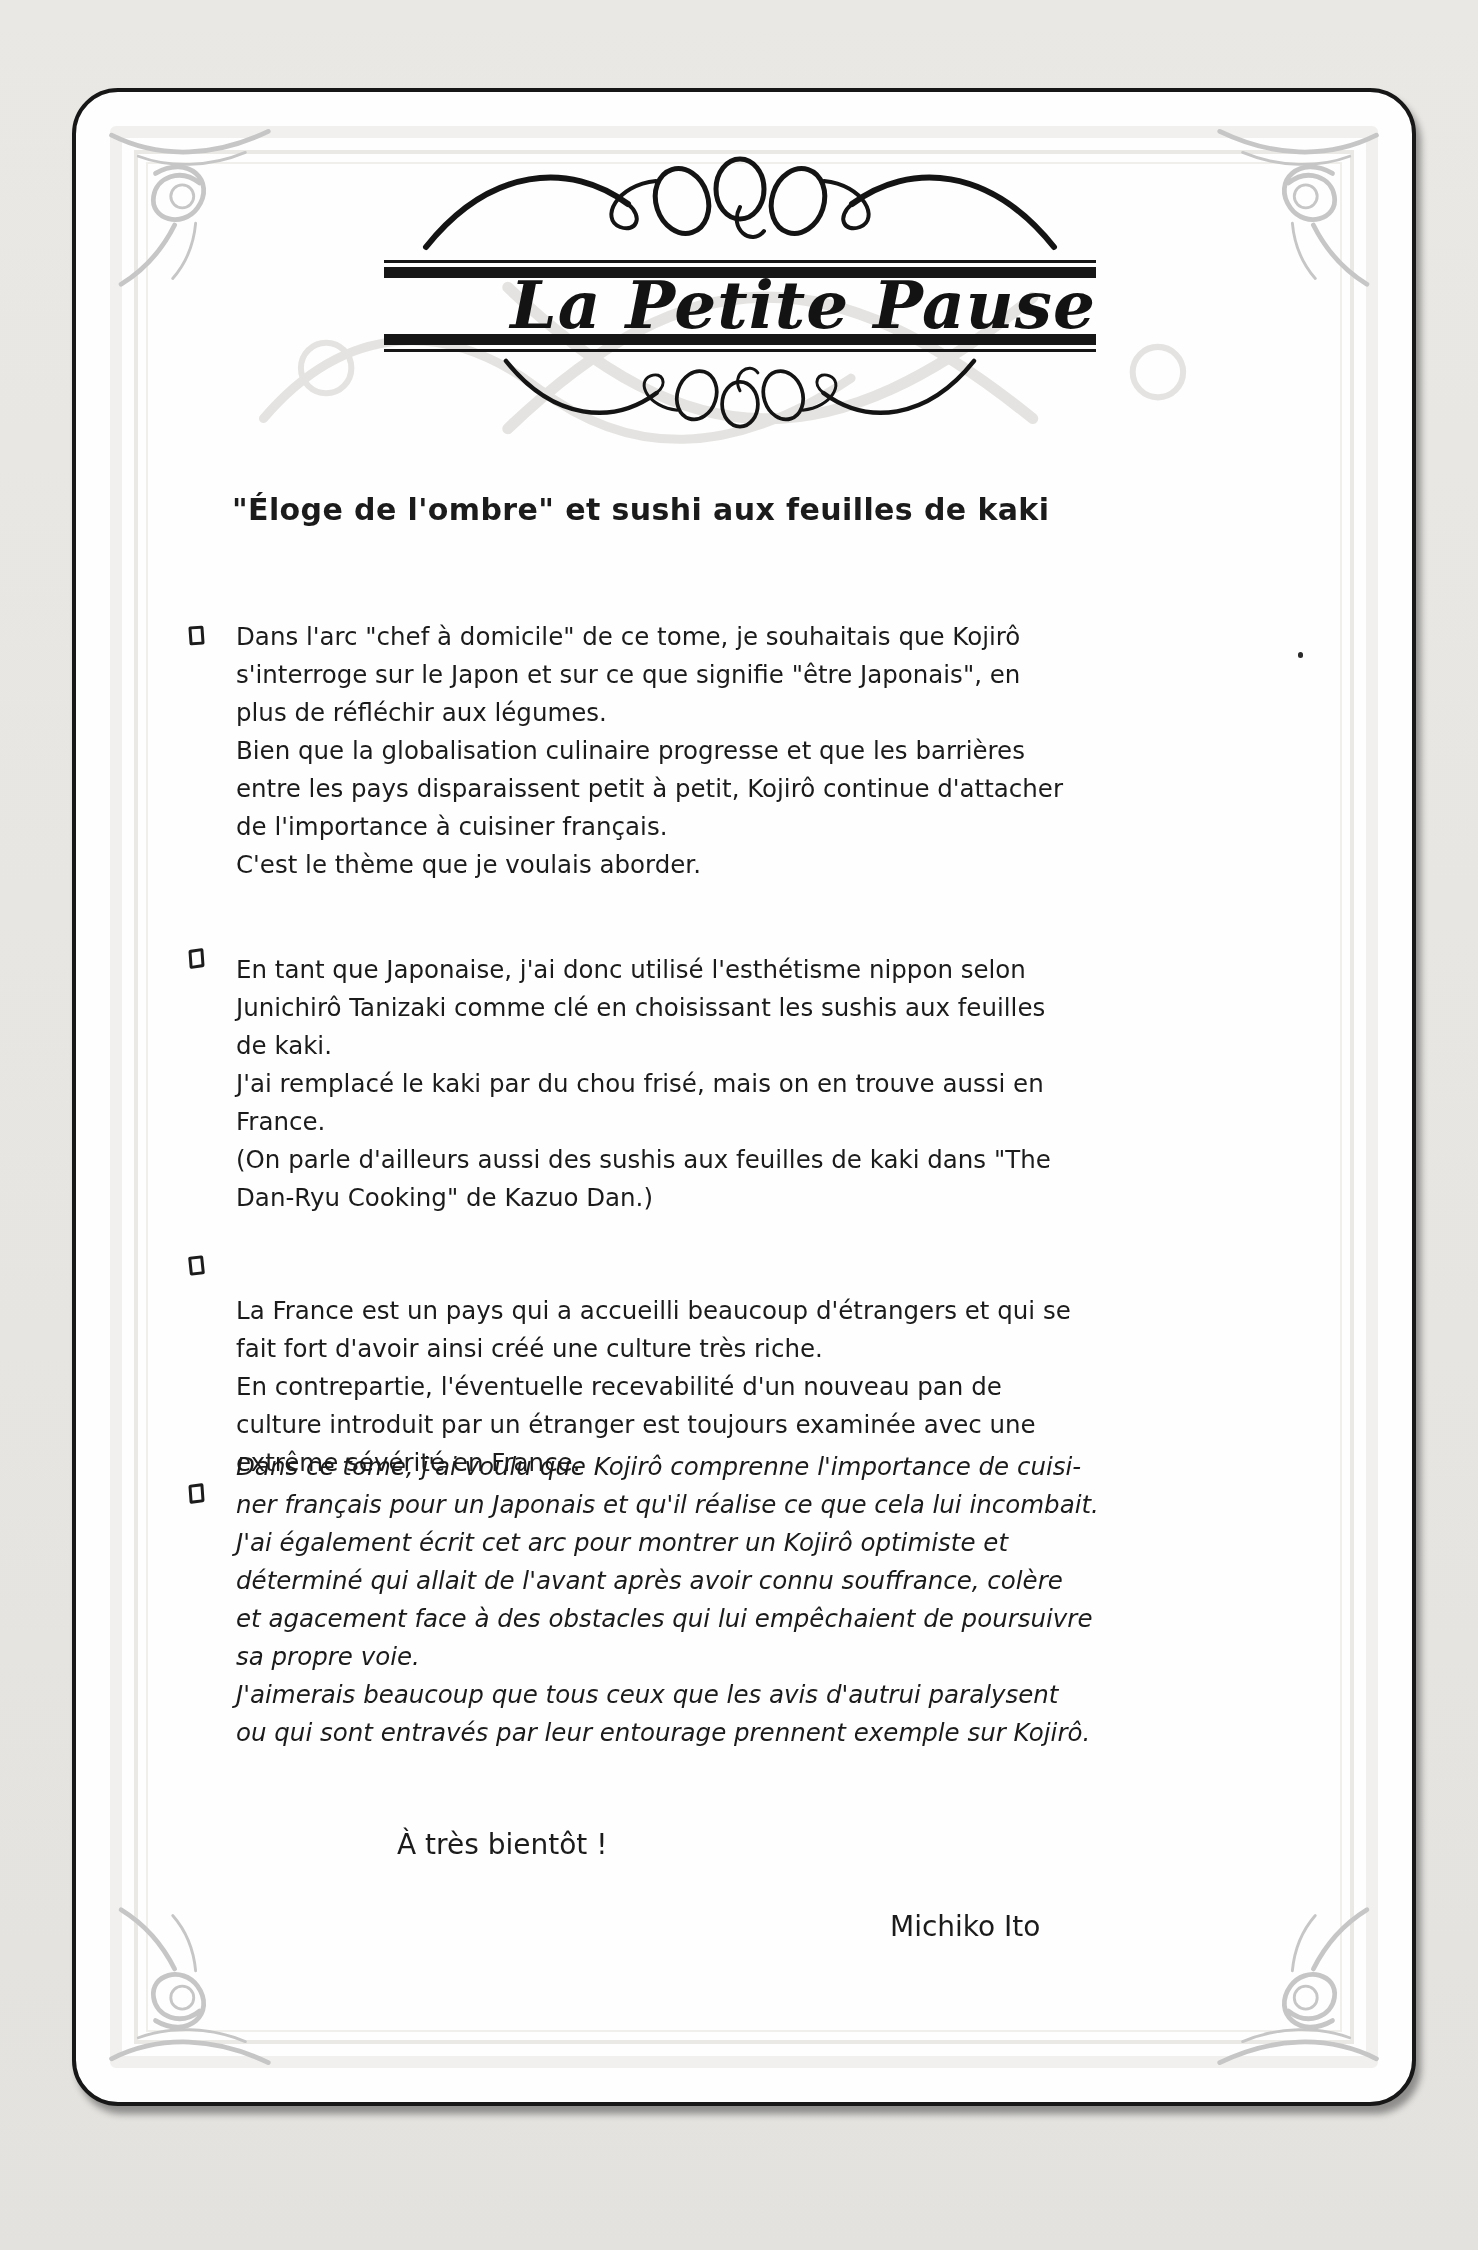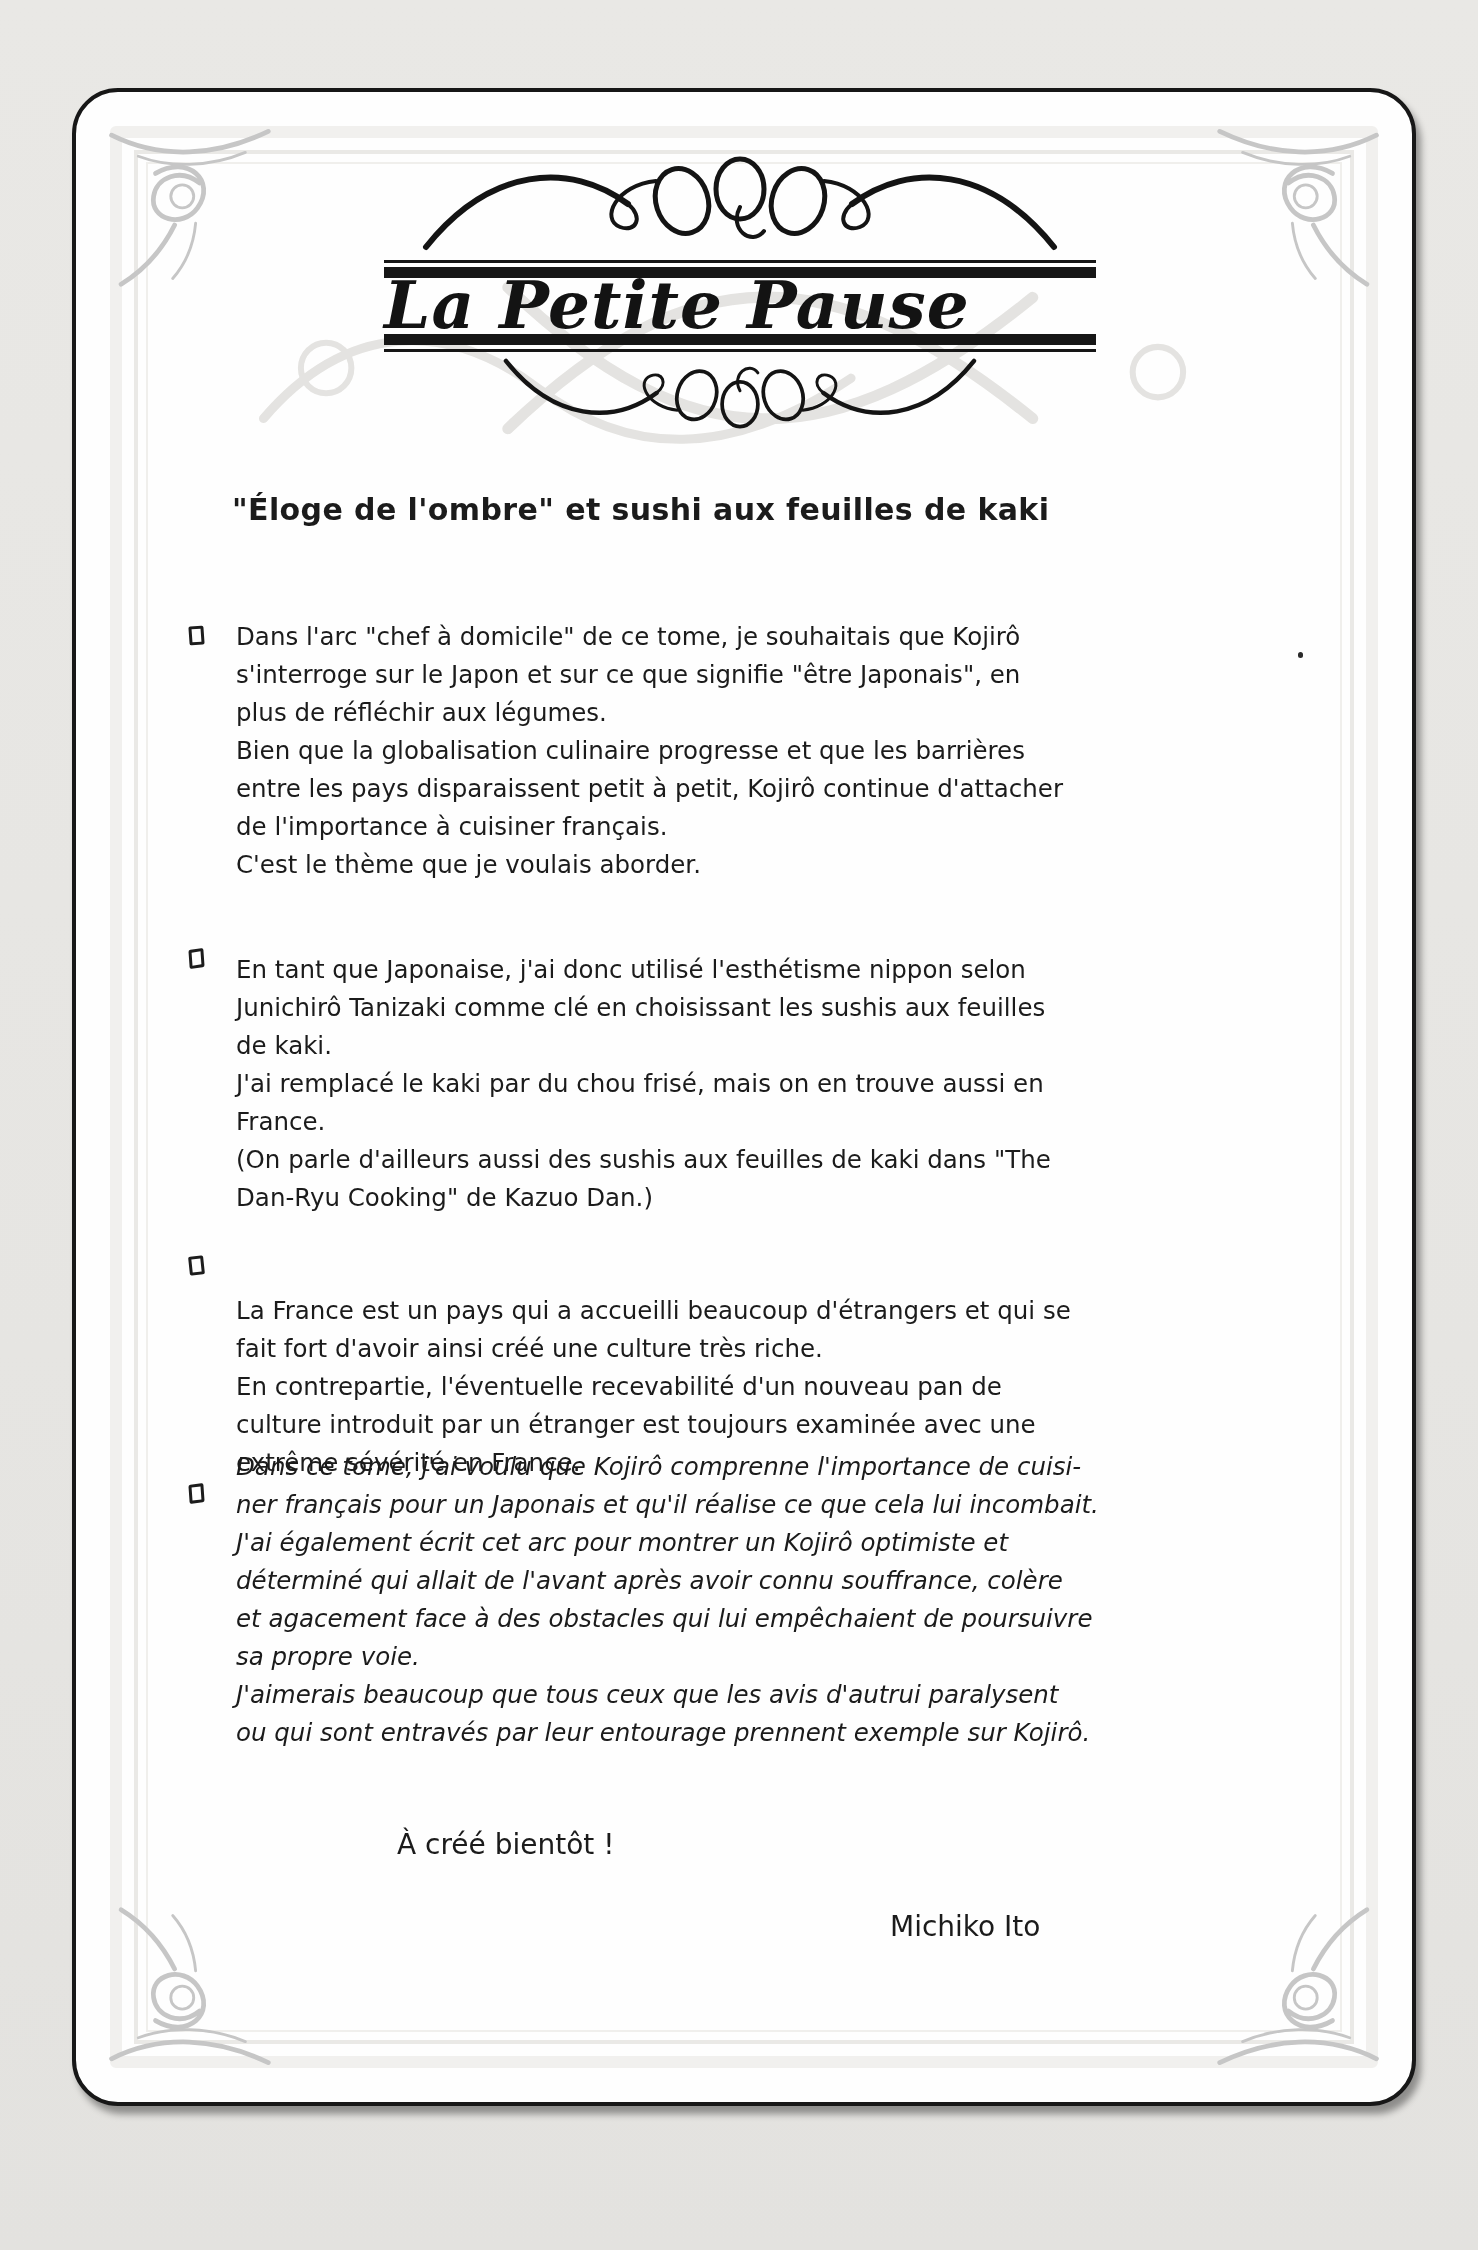--- a/index.html
+++ b/index.html
@@ -27,21 +27,21 @@
   .frame3{position:absolute;inset:70px;border:2px solid #f0efec;}
 
   .corner{position:absolute;width:172px;height:172px;color:#c6c6c6;}
   .corner.tl{left:26px;top:26px;}
   .corner.tr{right:26px;top:26px;transform:scaleX(-1);}
   .corner.bl{left:26px;bottom:26px;transform:scaleY(-1);}
   .corner.br{right:26px;bottom:26px;transform:scale(-1,-1);}
 
   
   .watermark{position:absolute;left:205px;top:255px;width:1070px;height:210px;color:#e0dfdc;z-index:2;}
-  .titleblock{position:absolute;left:384px;top:148px;width:712px;z-index:3;text-align:left;}
+  .titleblock{position:absolute;left:384px;top:148px;width:712px;z-index:3;text-align:right;}
   .flourish{display:block;margin:0 auto;color:#141414;}
   .rule .thin{height:3px;background:#161616;}
   .rule .gap{height:4px;}
   .rule .thick{height:11px;background:#161616;}
   .script-title{
     font-family:"DejaVu Serif",serif;
     font-style:italic;font-weight:bold;
     font-size:66px;line-height:62px;
     letter-spacing:1px;
     margin:-4px 0 -2px 0;
@@ -204,18 +204,18 @@
 extrême sévérité en France.</div>
   <div class="para p3">Dans ce tome, j'ai voulu que Kojirô comprenne l'importance de cuisi-
 ner français pour un Japonais et qu'il réalise ce que cela lui incombait.
 J'ai également écrit cet arc pour montrer un Kojirô optimiste et
 déterminé qui allait de l'avant après avoir connu souffrance, colère
 et agacement face à des obstacles qui lui empêchaient de poursuivre
 sa propre voie.
 J'aimerais beaucoup que tous ceux que les avis d'autrui paralysent
 ou qui sont entravés par leur entourage prennent exemple sur Kojirô.</div>
 
-  <div class="closing">À créé bientôt !</div>
+  <div class="closing">À très bientôt !</div>
   <div class="signature">Michiko Ito</div>
 
   <div class="stray-dot"></div>
 
 </div>
 
 </body></html>

